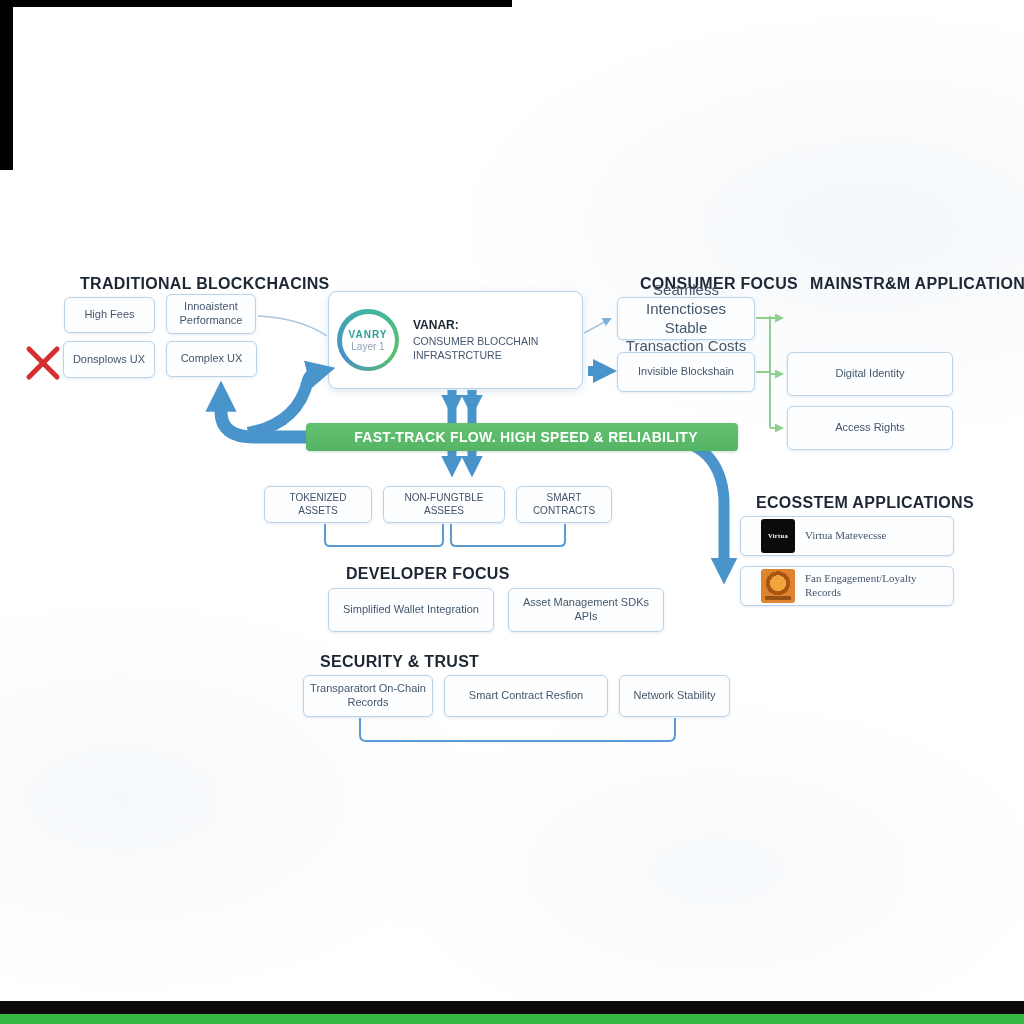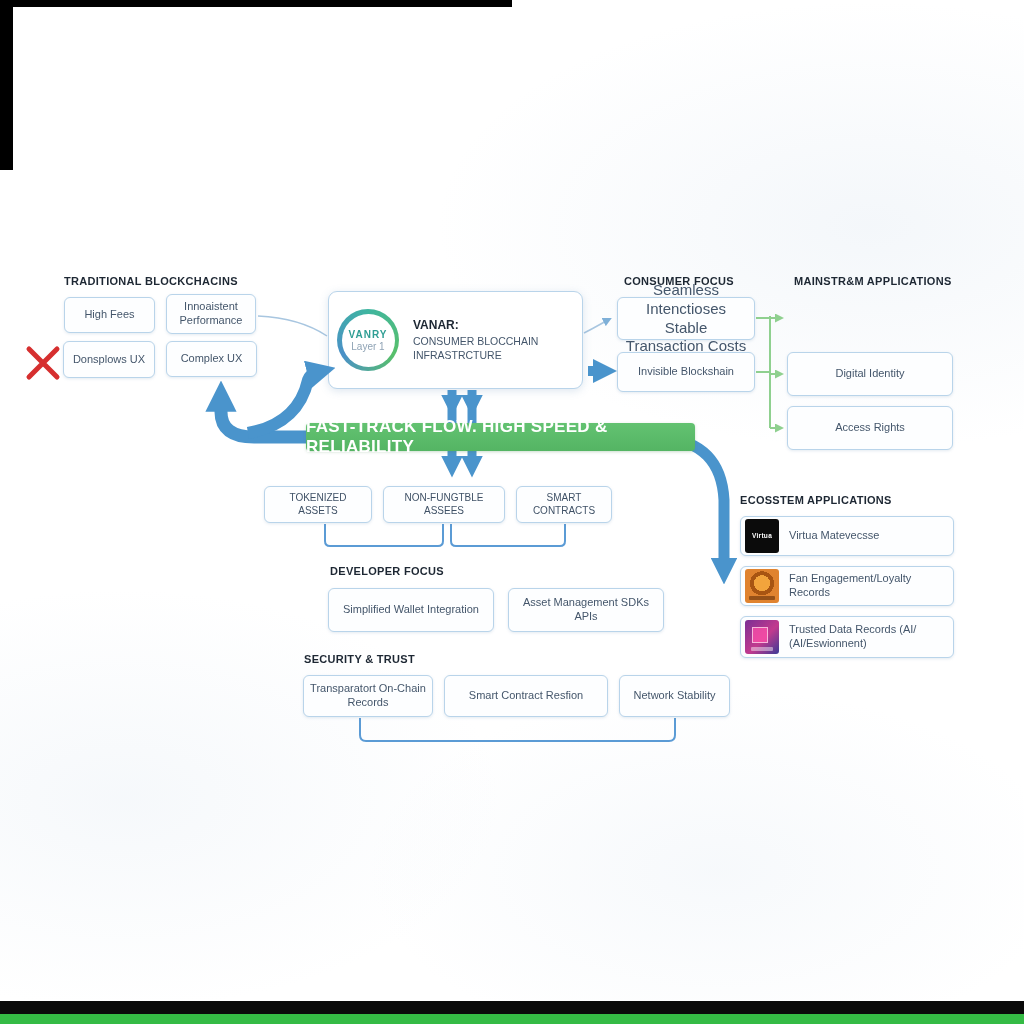--- a/index.html
+++ b/index.html
@@ -8,22 +8,22 @@
     font-family:"Liberation Sans",sans-serif;
     background:
       radial-gradient(620px 320px at 85% 22%, rgba(204,219,234,.22), transparent 70%),
       radial-gradient(540px 300px at 12% 78%, rgba(204,219,234,.18), transparent 70%),
       radial-gradient(500px 260px at 70% 85%, rgba(208,222,236,.18), transparent 70%),
       #ffffff;
   }
   .abs{position:absolute;left:0;top:0;}
   svg.layer{pointer-events:none;}
   .section-title{
-    position:absolute;font-size:11px;font-weight:bold;color:#1d2733;
-    letter-spacing:.3px;white-space:nowrap;
+    position:absolute;font-size:16px;font-weight:bold;color:#1d2733;
+    letter-spacing:.3px;white-space:nowrap;margin-left:16px;
   }
   .box{
     position:absolute;background:#fdfeff;border:1px solid #b9d4ea;border-radius:6px;
     display:flex;align-items:center;justify-content:center;text-align:center;
     font-size:11px;line-height:1.25;color:#44566b;padding:2px 6px;box-sizing:border-box;
     box-shadow:0 1px 3px rgba(100,140,180,.18);
   }
   .box.small{font-size:15px;}
   .box.asset{font-size:10px;color:#3f5166;}
   .center-box{
@@ -39,30 +39,31 @@
   .logo-inner{
     width:53px;height:53px;border-radius:50%;background:#fff;
     display:flex;flex-direction:column;align-items:center;justify-content:center;
   }
   .logo-text{font-size:10px;font-weight:bold;color:#2f9e94;letter-spacing:1px;}
   .logo-sub{font-size:10px;color:#8fa3b5;margin-top:1px;}
   .center-text{display:flex;flex-direction:column;}
   .center-title{font-size:12px;font-weight:bold;color:#1d2733;margin-bottom:3px;}
   .center-sub{font-size:10.5px;color:#44566b;line-height:1.3;}
   .banner{
-    position:absolute;left:306px;top:423px;width:389px;height:28px;
+    position:absolute;left:306px;top:423px;width:424px;height:28px;
     background:linear-gradient(#63c271,#54b463);border-radius:4px;
-    color:#ffffff;font-weight:bold;font-size:17px;letter-spacing:.3px;
+    color:#ffffff;font-weight:bold;font-size:14px;letter-spacing:.3px;
     display:flex;align-items:center;justify-content:center;
     box-shadow:0 1px 3px rgba(80,140,90,.3);
+    padding-left:8px;
   }
   .eco-box{
     position:absolute;background:#fdfeff;border:1px solid #b9d4ea;border-radius:6px;
-    display:flex;align-items:center;gap:10px;padding:3px 8px 3px 4px;box-sizing:border-box;
-    box-shadow:0 1px 3px rgba(100,140,180,.18);font-size:11px;color:#44566b;line-height:1.25;
+    display:flex;align-items:center;gap:10px;padding:3px 8px 3px 20px;box-sizing:border-box;
+    box-shadow:0 1px 3px rgba(100,140,180,.18);font-size:11px;color:#44566b;line-height:1.25;font-family:Liberation Serif, serif;
   }
   .eco-icon{width:34px;height:34px;border-radius:3px;flex:0 0 auto;
     display:flex;align-items:center;justify-content:center;overflow:hidden;}
   .eco-icon.virtua{background:#0b0b0b;color:#ffffff;font-size:6.5px;font-weight:bold;letter-spacing:.3px;}
   .eco-icon.fan{
     background:
       radial-gradient(circle at 50% 42%, #f2a43c 0 8px, #a85512 8px 12px, #e0832f 12px),
       #e0832f;
     position:relative;}
   .eco-icon.fan::after{content:"";position:absolute;left:4px;bottom:3px;right:4px;height:4px;background:rgba(90,40,5,.55);border-radius:1px;}
@@ -142,24 +143,20 @@
 
   <div class="section-title" style="left:740px;top:494px">ECOSSTEM APPLICATIONS</div>
   <div class="eco-box" style="left:740px;top:516px;width:214px;height:40px">
     <span class="eco-icon virtua">Virtua</span>
     <span>Virtua Matevecsse</span>
   </div>
   <div class="eco-box" style="left:740px;top:566px;width:214px;height:40px">
     <span class="eco-icon fan"></span>
     <span>Fan Engagement/Loyalty Records</span>
   </div>
-  <div class="eco-box" style="left:740px;top:616px;width:214px;height:42px">
-    <span class="eco-icon data"></span>
-    <span>Trusted Data Records (AI/ (AI/Eswionnent)</span>
-  </div>
 
   <svg class="abs layer" width="1024" height="1024">
     <defs>
       <marker id="mBlueF" markerUnits="strokeWidth" markerWidth="2.4" markerHeight="2.4" refX="0.9" refY="1.2" orient="auto">
         <path d="M0,0 L2.4,1.2 L0,2.4 z" fill="#4a94cc"></path>
       </marker>
     </defs>
     <path d="M310,437 L254,437 Q221,437 221,412 L221,400" stroke="#4a94cc" stroke-width="13" fill="none" marker-end="url(#mBlueF)"></path>
     <path d="M248,433 Q298,424 308,380 Q310,374 318,372" stroke="#4a94cc" stroke-width="12" fill="none" marker-end="url(#mBlueF)"></path>
     <path d="M588,371 L602,371" stroke="#4a94cc" stroke-width="10" fill="none" marker-end="url(#mBlueF)"></path>

